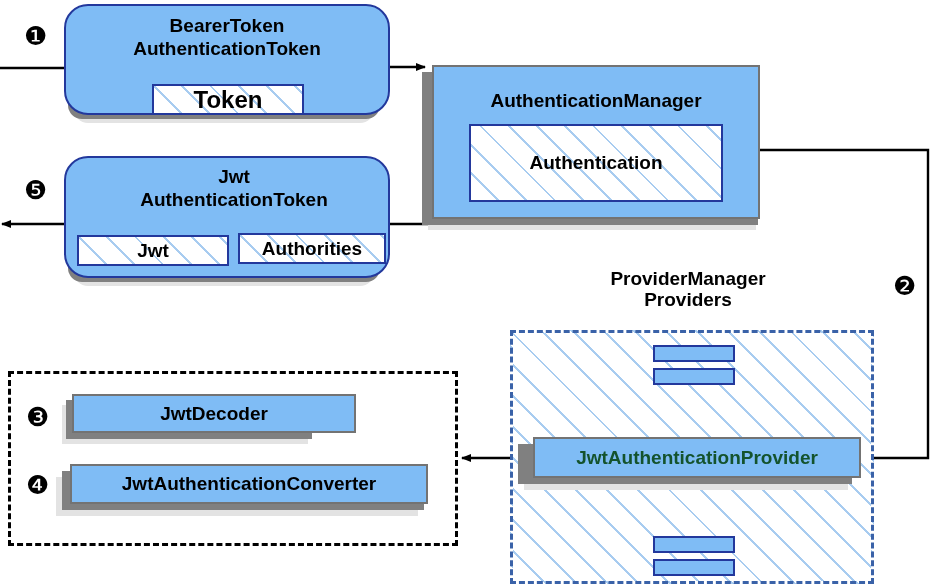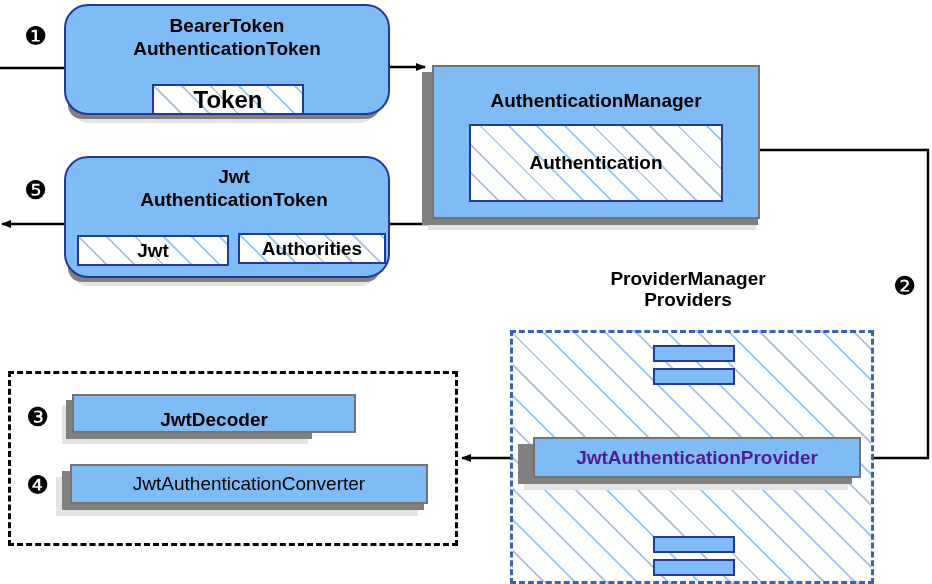--- a/index.html
+++ b/index.html
@@ -222,30 +222,30 @@
 
   <div class="stub-bar" style="left:653px; top:345px; width:82px; height:17px;"></div>
   <div class="stub-bar" style="left:653px; top:368px; width:82px; height:17px;"></div>
 
   <div class="stub-bar" style="left:653px; top:536px; width:82px; height:17px;"></div>
   <div class="stub-bar" style="left:653px; top:559px; width:82px; height:17px;"></div>
 
   <div class="shadow-light" style="left:524px; top:450px; width:324px; height:40px;"></div>
   <div class="shadow-dark" style="left:518px; top:444px; width:334px; height:40px;"></div>
   <div class="node-rect" style="left:533px; top:437px; width:328px; height:41px; display:flex; align-items:center; justify-content:center;">
-    <span style="font-weight:bold; font-size:19px; color:#4c1d95;">JwtAuthenticationProvider</span>
+    <span style="font-weight:bold; font-size:19px; color:#14532d;">JwtAuthenticationProvider</span>
   </div>
 
   <div class="dashed-black" style="left:8px; top:371px; width:450px; height:175px;"></div>
 
   <div class="shadow-light" style="left:62px; top:405px; width:246px; height:39px;"></div>
   <div class="shadow-dark" style="left:66px; top:400px; width:246px; height:39px;"></div>
-  <div class="node-rect" style="left:72px; top:394px; width:284px; height:39px; display:flex; align-items:flex-end; justify-content:center;">
+  <div class="node-rect" style="left:72px; top:394px; width:284px; height:39px; display:flex; align-items:center; justify-content:center;">
     <span style="font-weight:bold; font-size:19px; color:#000;">JwtDecoder</span>
   </div>
 
   <div class="shadow-light" style="left:56px; top:477px; width:362px; height:39px;"></div>
   <div class="shadow-dark" style="left:62px; top:471px; width:362px; height:39px;"></div>
   <div class="node-rect" style="left:70px; top:464px; width:358px; height:40px; display:flex; align-items:center; justify-content:center;">
-    <span style="font-weight:normal; font-size:19px; color:#000;">JwtAuthenticationConverter</span>
+    <span style="font-weight:bold; font-size:19px; color:#000;">JwtAuthenticationConverter</span>
   </div>
 
 </div>
 
 </body></html>

